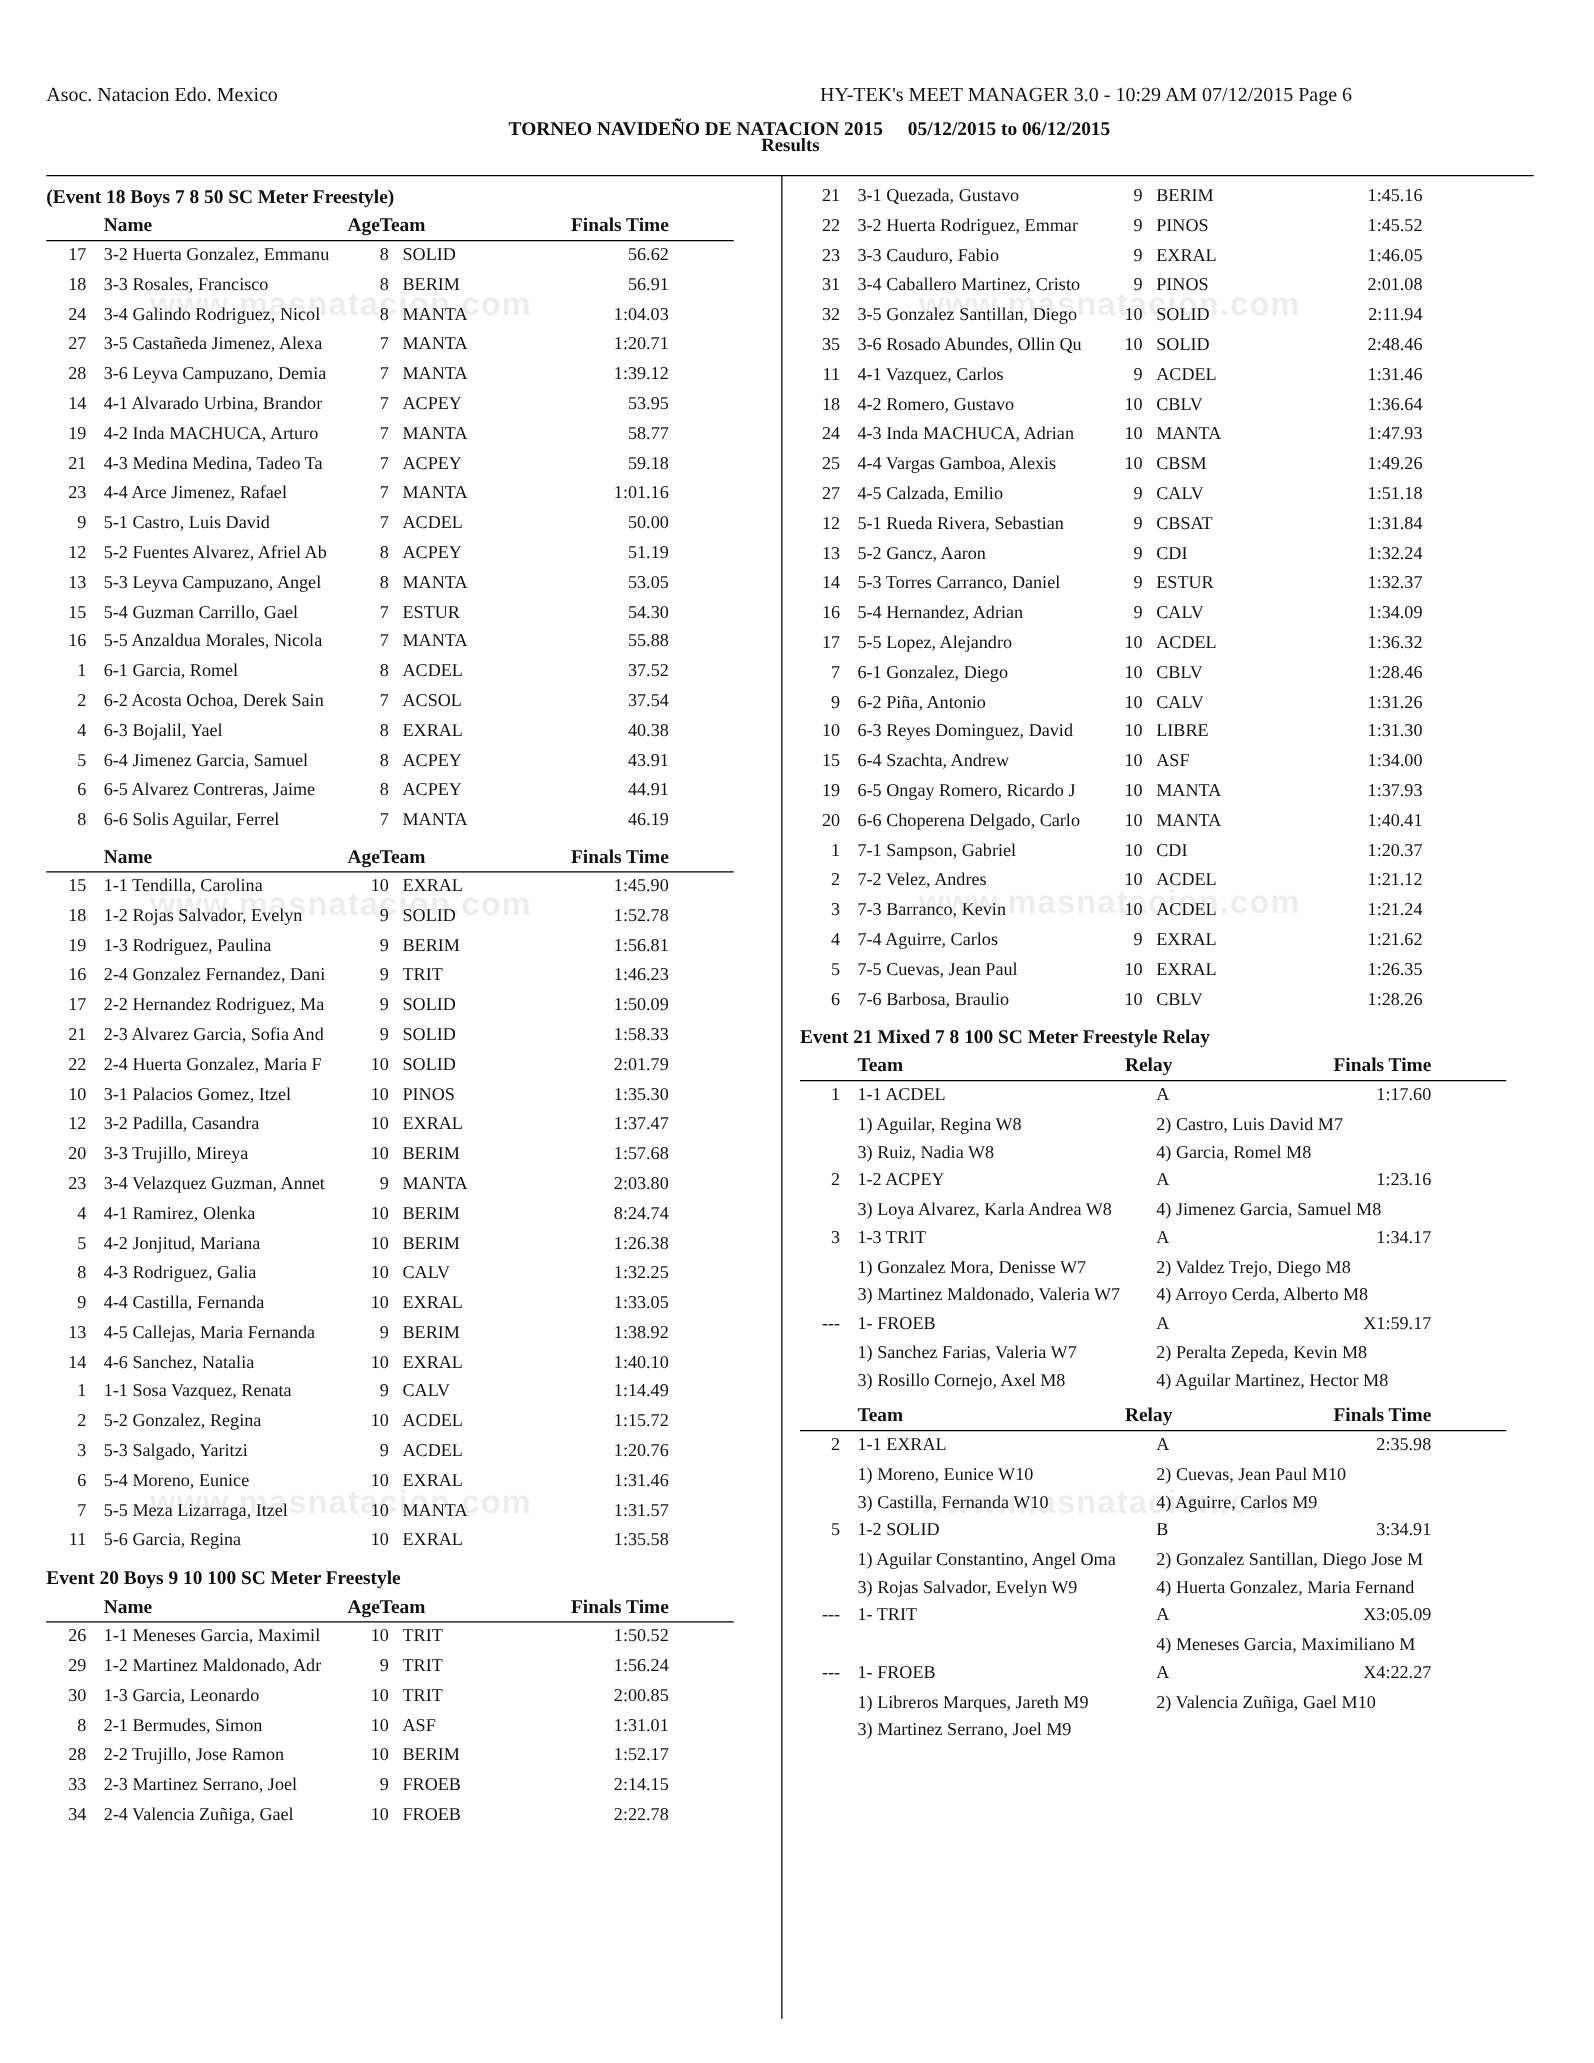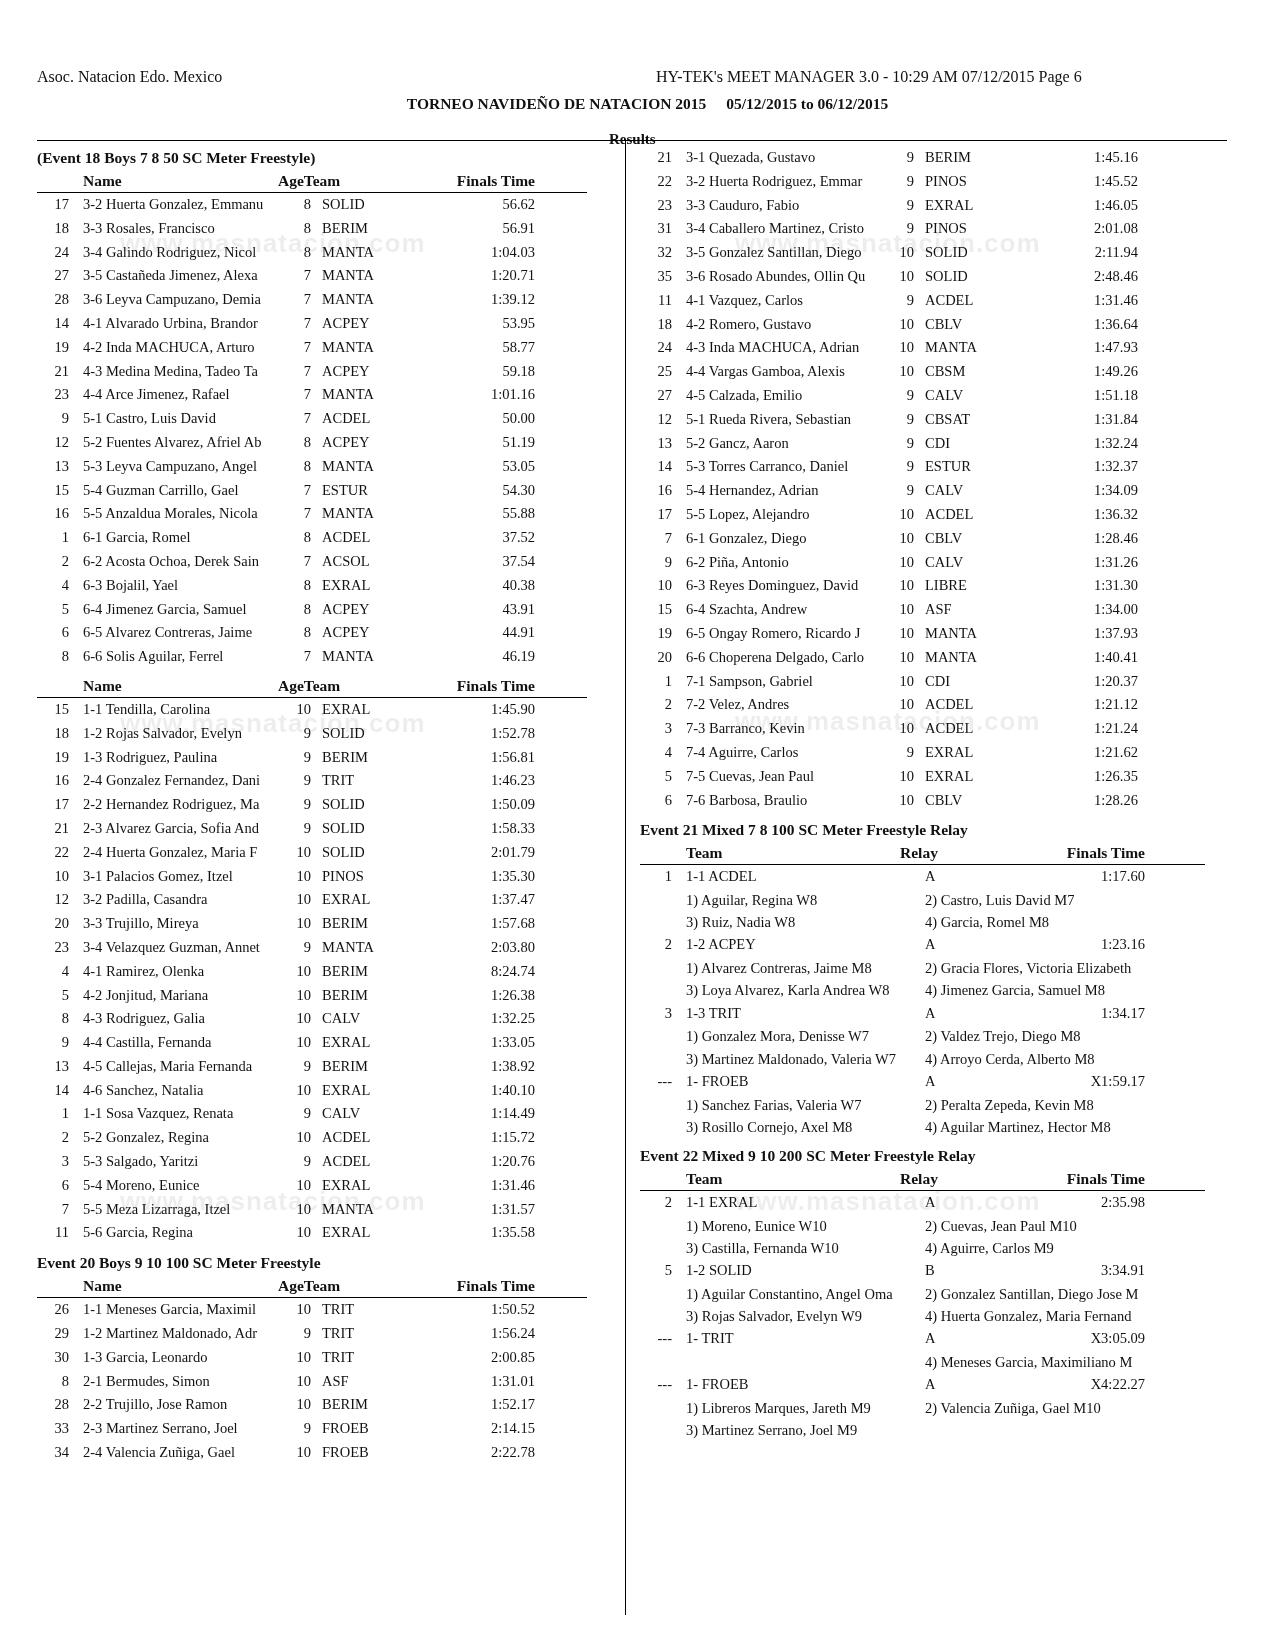--- a/index.html
+++ b/index.html
@@ -1,21 +1,21 @@
 <!DOCTYPE html>
 <html><head>
 <meta charset="utf-8">
 <style>
   html, body { margin: 0; padding: 0; background: #ffffff; }
   body { width: 1275px; height: 1650px; position: relative; font-family: "Liberation Serif", "DejaVu Serif", serif; color: #111; font-size: 14.5px; }
   .hdr-left { position: absolute; left: 37px; top: 68px; font-size: 16px; }
   .hdr-right { position: absolute; left: 656px; top: 68px; font-size: 16px; }
   .hdr-title { position: absolute; left: 0; width: 1275px; text-align: center; top: 95px; font-size: 15.5px; font-weight: bold; }
   .hdr-title span { margin-left: 20px; }
-  .hdr-results { position: absolute; left: 609px; top: 131px; font-size: 15px; font-weight: bold; }
+  .hdr-results { position: absolute; left: 609px; top: 109px; font-size: 15px; font-weight: bold; }
   .top-rule { position: absolute; left: 37px; width: 1190px; top: 140px; border-top: 1.5px solid #000; }
   .col-divider { position: absolute; left: 625px; top: 140px; height: 1475px; border-left: 1.5px solid #000; }
   .col { position: absolute; }
   .col-left { left: 37px; top: 146px; width: 575px; }
   .col-right { left: 640px; top: 146px; width: 580px; }
   .event-title { font-weight: bold; font-size: 15.5px; height: 24px; line-height: 24px; white-space: nowrap; }
   .event { margin-bottom: 6px; }
   .colhead { position: relative; height: 22px; line-height: 22px; font-weight: bold; font-size: 15.5px; border-bottom: 1.5px solid #000; }
   .row { position: relative; height: 23.8px; line-height: 23.8px; white-space: nowrap; }
   .c-place { position: absolute; left: 0; width: 32px; text-align: right; }
@@ -665,24 +665,20 @@
           <span class="sw-a">3) Ruiz, Nadia W8</span>
           <span class="sw-b">4) Garcia, Romel M8</span>
         </div>
         <div class="row">
           <span class="rc-place">2</span>
           <span class="rc-team">1-2 ACPEY</span>
           <span class="rc-relay">A</span>
           <span class="rc-time">1:23.16</span>
         </div>
         <div class="swimmer-row">
-          <span class="sw-a">1) Alvarez Contreras, Jaime M8</span>
-          <span class="sw-b">2) Gracia Flores, Victoria Elizabeth</span>
-        </div>
-        <div class="swimmer-row">
           <span class="sw-a">3) Loya Alvarez, Karla Andrea W8</span>
           <span class="sw-b">4) Jimenez Garcia, Samuel M8</span>
         </div>
         <div class="row">
           <span class="rc-place">3</span>
           <span class="rc-team">1-3 TRIT</span>
           <span class="rc-relay">A</span>
           <span class="rc-time">1:34.17</span>
         </div>
         <div class="swimmer-row">
@@ -704,21 +700,20 @@
           <span class="sw-b">2) Peralta Zepeda, Kevin M8</span>
         </div>
         <div class="swimmer-row">
           <span class="sw-a">3) Rosillo Cornejo, Axel M8</span>
           <span class="sw-b">4) Aguilar Martinez, Hector M8</span>
         </div>
       </div>
   </section>
 
   <section class="event">
-    <div class="event-title">Event 22  Mixed 9  10 200 SC Meter Freestyle Relay</div>
     <div class="colhead">
       <span class="rh-team">Team</span>
       <span class="rh-relay">Relay</span>
       <span class="rh-time">Finals Time</span>
     </div>
     <div class="relays">
         <div class="row">
           <span class="rc-place">2</span>
           <span class="rc-team">1-1 EXRAL</span>
           <span class="rc-relay">A</span>

